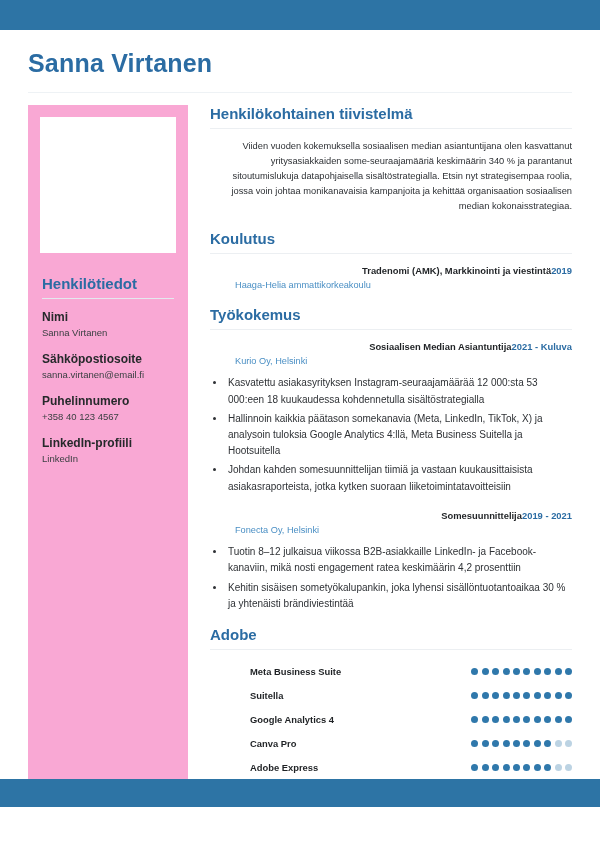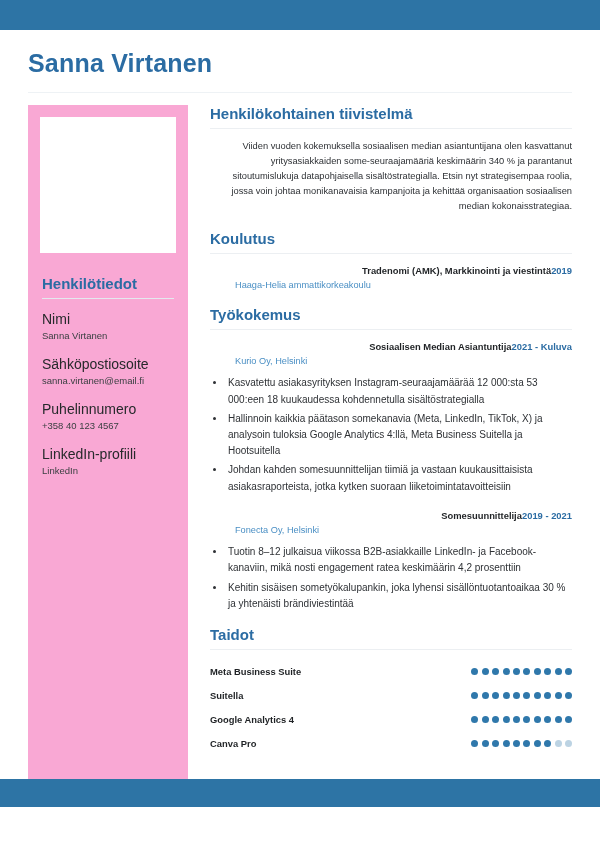--- a/index.html
+++ b/index.html
@@ -76,22 +76,22 @@
     margin: 0 0 6px 2px;
   }
   .side-rule {
     border-bottom: 1px solid #e3e9ee;
     margin: 0 2px 10px 2px;
   }
   .info-item {
     margin: 0 0 11px 2px;
   }
   .info-label {
-    font-size: 14px;
-    font-weight: normal;
+    font-size: 12px;
+    font-weight: bold;
     color: #26292b;
     line-height: 1.45;
   }
   .info-value {
     font-size: 9.5px;
     color: #3c4043;
     line-height: 1.45;
     word-break: break-word;
   }
   
@@ -167,20 +167,21 @@
     display: flex;
     align-items: center;
     justify-content: space-between;
     height: 23px;
     margin-bottom: 1px;
   }
   .skill-name {
     font-size: 9.4px;
     font-weight: bold;
     color: #1f2225;
+    margin-left: 40px;
   }
   .dots {
     display: flex;
     gap: 3.4px;
     align-items: center;
   }
   .dot {
     width: 7px;
     height: 7px;
     border-radius: 50%;
@@ -275,21 +276,21 @@
           </div>
           <div class="entry-sub">Fonecta Oy, Helsinki</div>
           <ul class="bullets">
             <li>Tuotin 8–12 julkaisua viikossa B2B-asiakkaille LinkedIn- ja Facebook-kanaviin, mikä nosti engagement ratea keskimäärin 4,2 prosenttiin</li>
             <li>Kehitin sisäisen sometyökalupankin, joka lyhensi sisällöntuotantoaikaa 30 % ja yhtenäisti brändiviestintää</li>
           </ul>
         </div>
       </section>
 
       <section class="section skills-head">
-        <div class="section-heading">Taidot</div>
+        <div class="section-heading">Adobe</div>
         <div class="section-rule"></div>
         <div id="skills-list">
             <div class="skill-row">
               <span class="skill-name">Meta Business Suite</span>
               <span class="dots">
                 <span class="dot"></span>
                 <span class="dot"></span>
                 <span class="dot"></span>
                 <span class="dot"></span>
                 <span class="dot"></span>
@@ -338,20 +339,35 @@
                 <span class="dot"></span>
                 <span class="dot"></span>
                 <span class="dot"></span>
                 <span class="dot"></span>
                 <span class="dot"></span>
                 <span class="dot"></span>
                 <span class="dot off"></span>
                 <span class="dot off"></span>
               </span>
             </div>
+            <div class="skill-row">
+              <span class="skill-name">Adobe Express</span>
+              <span class="dots">
+                <span class="dot"></span>
+                <span class="dot"></span>
+                <span class="dot"></span>
+                <span class="dot"></span>
+                <span class="dot"></span>
+                <span class="dot"></span>
+                <span class="dot"></span>
+                <span class="dot"></span>
+                <span class="dot off"></span>
+                <span class="dot off"></span>
+              </span>
+            </div>
           </div>
       </section>
 
     </main>
   </div>
 
   <div class="bottom-bar"></div>
 </div>
 
 </body></html>

